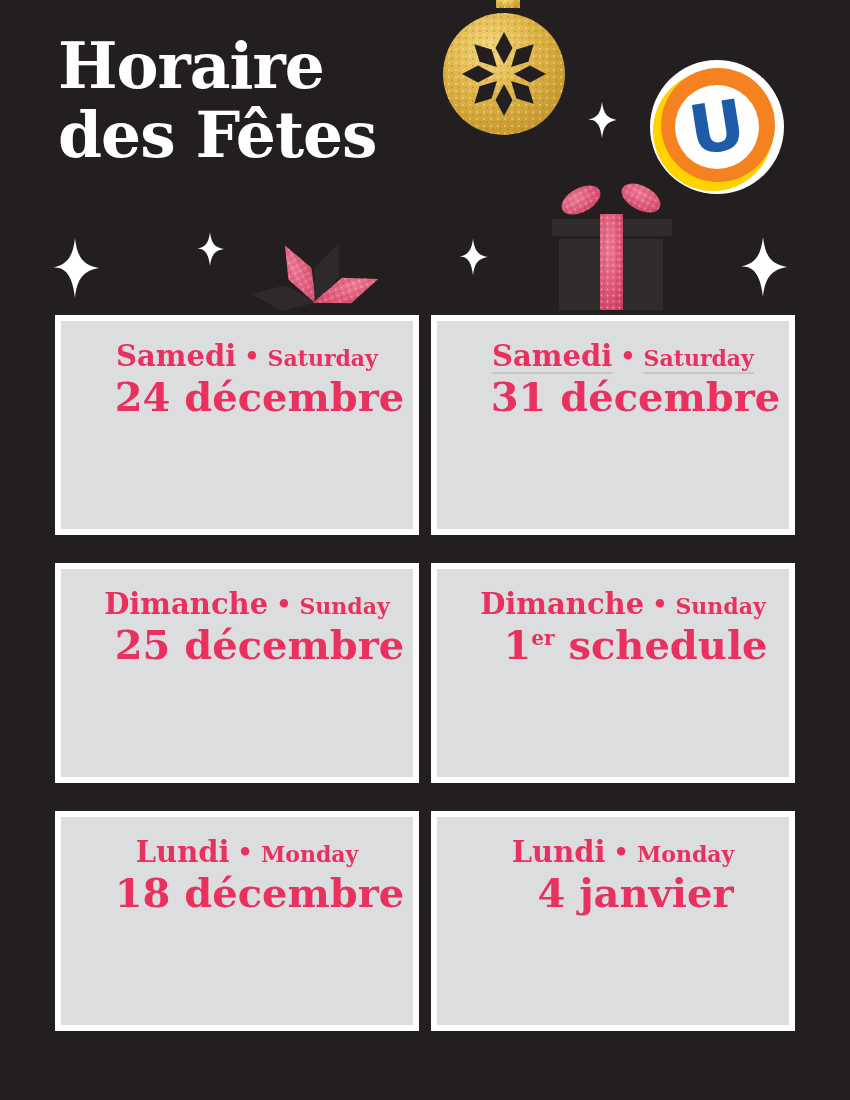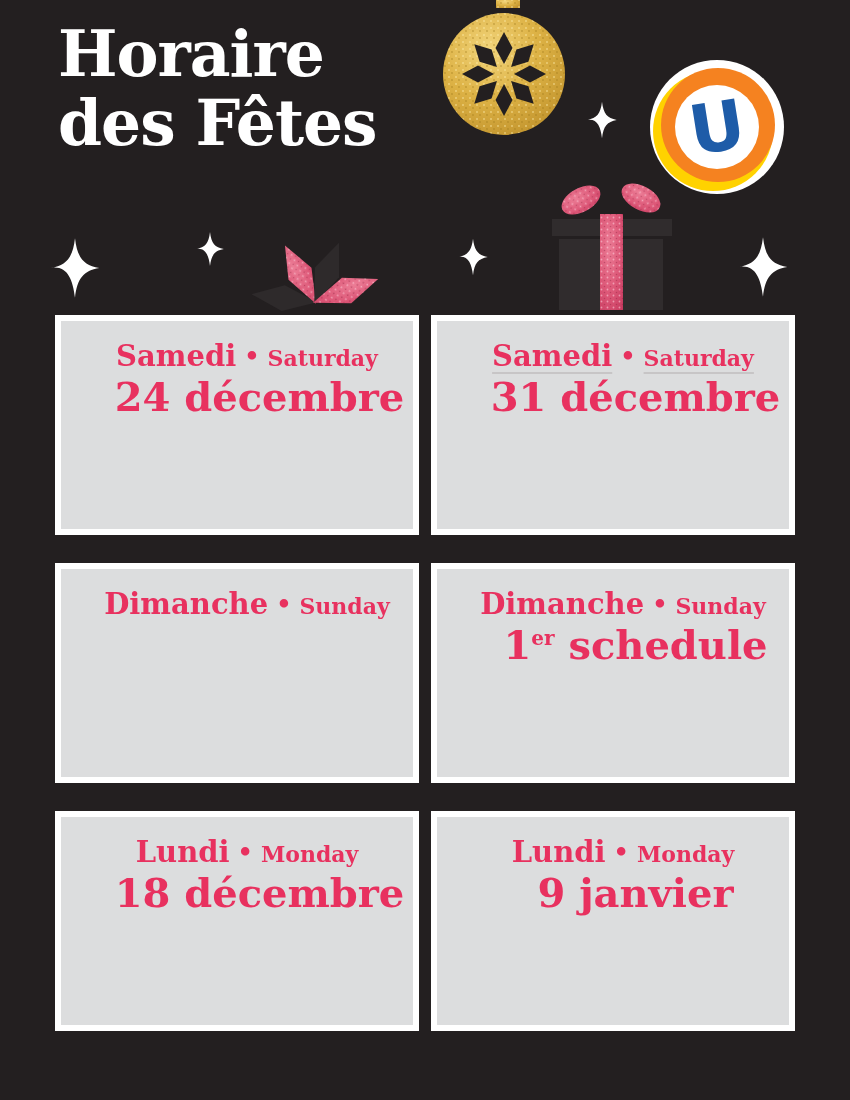--- a/index.html
+++ b/index.html
@@ -5,21 +5,21 @@
   html,body{margin:0;padding:0;}
   body{
     width:850px;height:1100px;
     background:#231F20;
     font-family:"DejaVu Serif", serif;
     position:relative;overflow:hidden;
   }
   .poster{position:absolute;inset:0;}
 
   
-  .header{position:absolute;left:58px;top:20px;color:#FFFFFF;}
+  .header{position:absolute;left:58px;top:32px;color:#FFFFFF;}
   .title{font-size:63px;font-weight:bold;line-height:1.09;letter-spacing:-1px;margin:0;}
   .subtitle{font-size:34px;font-weight:bold;margin-top:17px;letter-spacing:0;}
 
   
   .deco{position:absolute;}
 
   
   .cards{
     position:absolute;left:55px;top:315px;width:740px;
     display:grid;grid-template-columns:1fr 1fr;
@@ -167,20 +167,23 @@
       </div>
       <div class="date-line">
         <span class="date-pre">31 décembre</span><sup class="date-sup"></sup><span class="date-post"></span>
       </div>
     </div>
 
     <div class="card">
       <div class="day-line">
         <span class="day-fr">Dimanche</span><span class="bullet">•</span><span class="day-en">Sunday</span>
       </div>
+      <div class="date-line">
+        <span class="date-pre">25 décembre</span><sup class="date-sup"></sup><span class="date-post"></span>
+      </div>
     </div>
 
     <div class="card">
       <div class="day-line">
         <span class="day-fr">Dimanche</span><span class="bullet">•</span><span class="day-en">Sunday</span>
       </div>
       <div class="date-line">
         <span class="date-pre">1</span><sup class="date-sup">er</sup><span class="date-post"> schedule</span>
       </div>
     </div>
@@ -192,18 +195,18 @@
       <div class="date-line">
         <span class="date-pre">18 décembre</span><sup class="date-sup"></sup><span class="date-post"></span>
       </div>
     </div>
 
     <div class="card">
       <div class="day-line">
         <span class="day-fr">Lundi</span><span class="bullet">•</span><span class="day-en">Monday</span>
       </div>
       <div class="date-line">
-        <span class="date-pre">9 janvier</span><sup class="date-sup"></sup><span class="date-post"></span>
+        <span class="date-pre">4 janvier</span><sup class="date-sup"></sup><span class="date-post"></span>
       </div>
     </div>
   </div>
 
 </div>
 
 </body></html>

